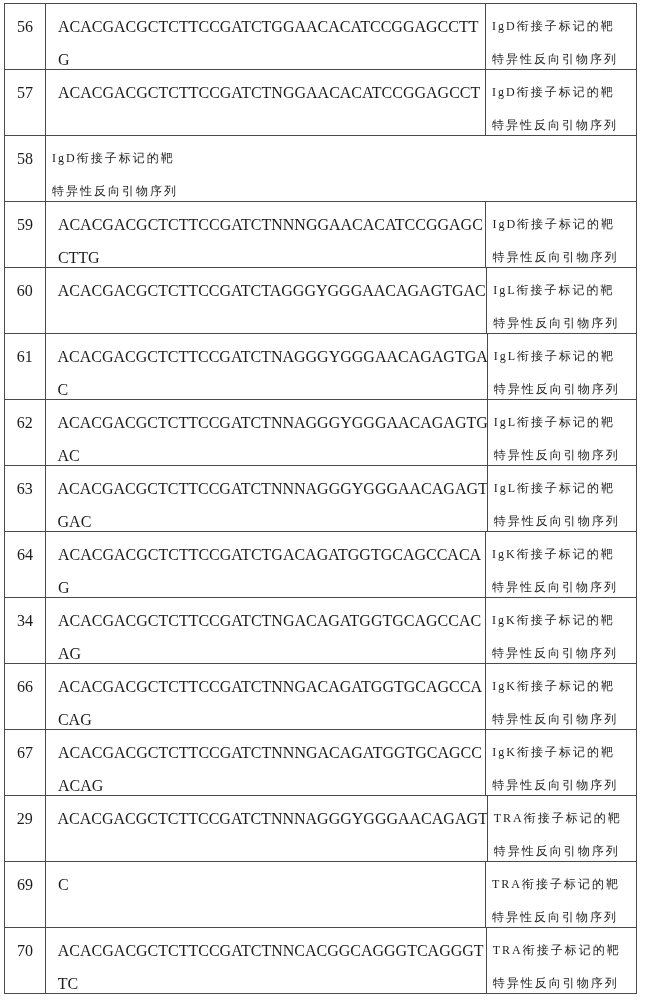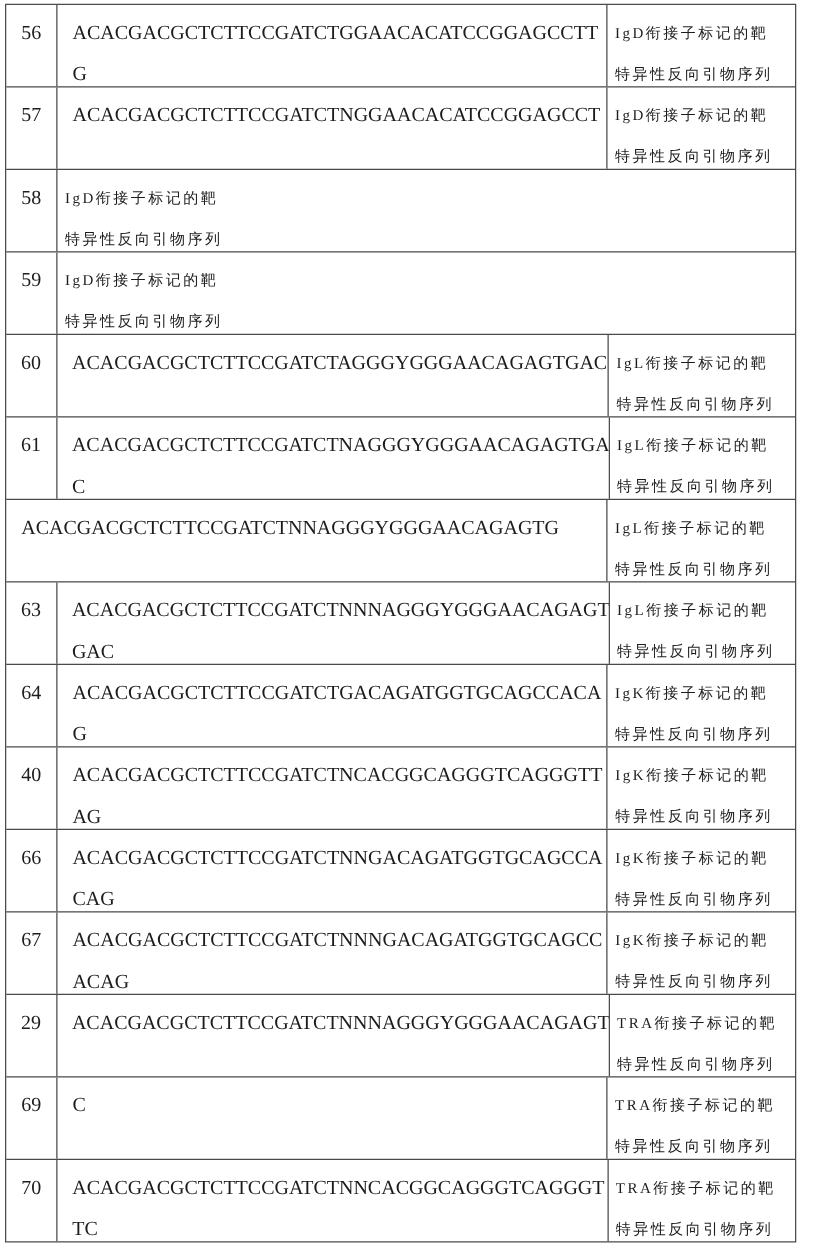--- a/index.html
+++ b/index.html
@@ -106,20 +106,24 @@
       <div class="line">IgD衔接子标记的靶</div>
       <div class="line">特异性反向引物序列</div>
     </div>
   </div>
 
   <div class="row">
     <div class="cell num">
       <div class="line">59</div>
       <div class="line"></div>
     </div>
+    <div class="cell seq">
+      <div class="line">ACACGACGCTCTTCCGATCTNNNGGAACACATCCGGAGC</div>
+      <div class="line">CTTG</div>
+    </div>
     <div class="cell label">
       <div class="line">IgD衔接子标记的靶</div>
       <div class="line">特异性反向引物序列</div>
     </div>
   </div>
 
   <div class="row">
     <div class="cell num">
       <div class="line">60</div>
       <div class="line"></div>
@@ -143,22 +147,27 @@
       <div class="line">ACACGACGCTCTTCCGATCTNAGGGYGGGAACAGAGTGA</div>
       <div class="line">C</div>
     </div>
     <div class="cell label">
       <div class="line">IgL衔接子标记的靶</div>
       <div class="line">特异性反向引物序列</div>
     </div>
   </div>
 
   <div class="row">
+    <div class="cell num">
+      <div class="line">62</div>
+      <div class="line"></div>
+    </div>
     <div class="cell seq">
       <div class="line">ACACGACGCTCTTCCGATCTNNAGGGYGGGAACAGAGTG</div>
+      <div class="line">AC</div>
     </div>
     <div class="cell label">
       <div class="line">IgL衔接子标记的靶</div>
       <div class="line">特异性反向引物序列</div>
     </div>
   </div>
 
   <div class="row">
     <div class="cell num">
       <div class="line">63</div>
@@ -184,25 +193,25 @@
       <div class="line">G</div>
     </div>
     <div class="cell label">
       <div class="line">IgK衔接子标记的靶</div>
       <div class="line">特异性反向引物序列</div>
     </div>
   </div>
 
   <div class="row">
     <div class="cell num">
-      <div class="line">40</div>
-      <div class="line"></div>
-    </div>
-    <div class="cell seq">
-      <div class="line">ACACGACGCTCTTCCGATCTNCACGGCAGGGTCAGGGTT</div>
+      <div class="line">34</div>
+      <div class="line"></div>
+    </div>
+    <div class="cell seq">
+      <div class="line">ACACGACGCTCTTCCGATCTNGACAGATGGTGCAGCCAC</div>
       <div class="line">AG</div>
     </div>
     <div class="cell label">
       <div class="line">IgK衔接子标记的靶</div>
       <div class="line">特异性反向引物序列</div>
     </div>
   </div>
 
   <div class="row">
     <div class="cell num">

